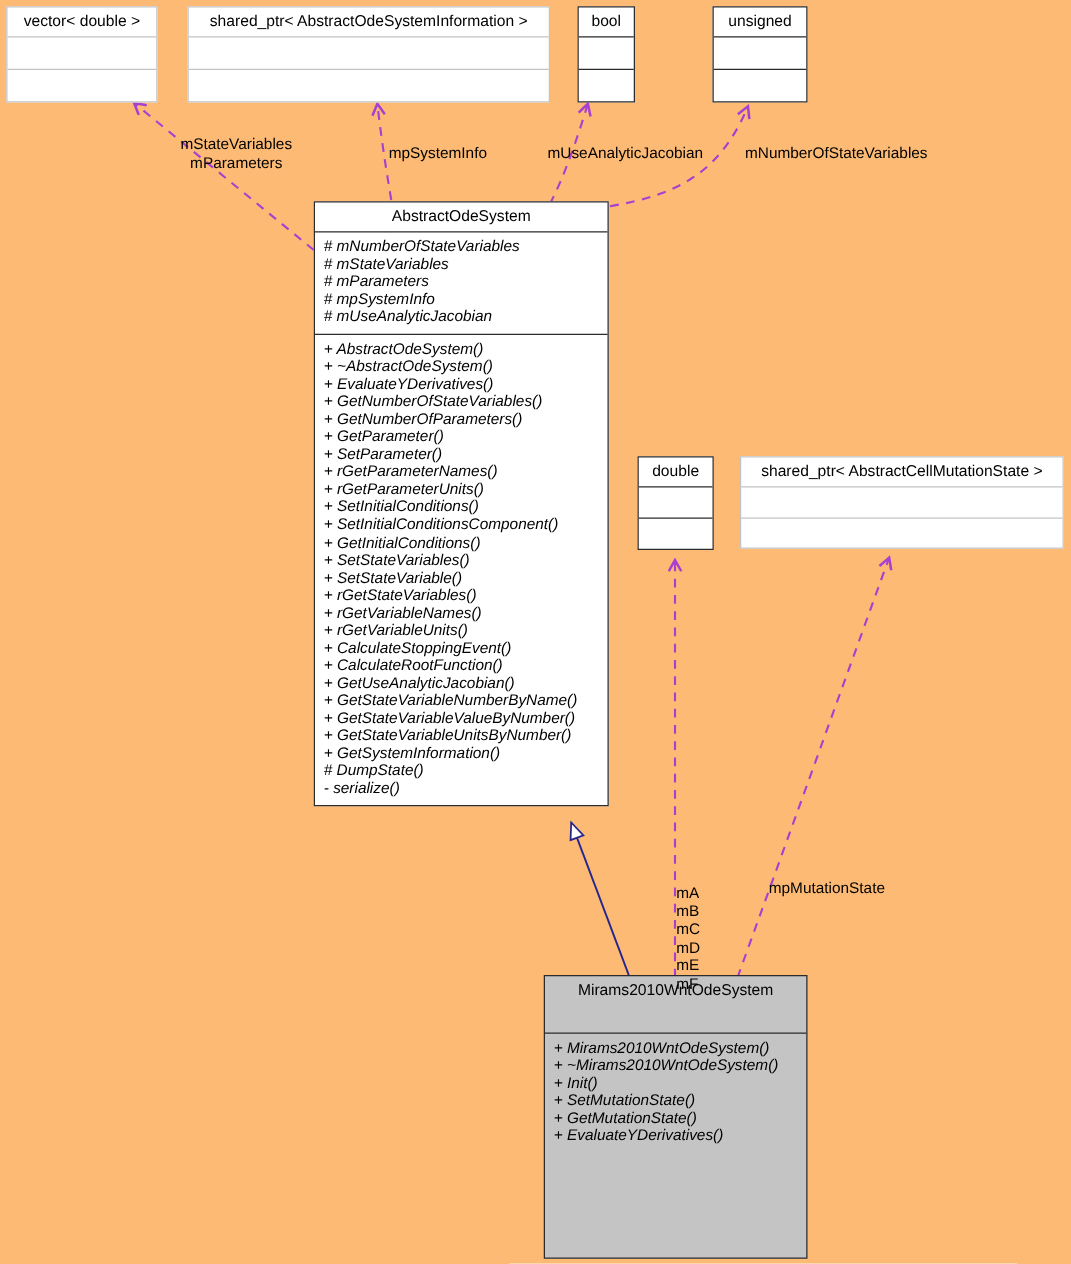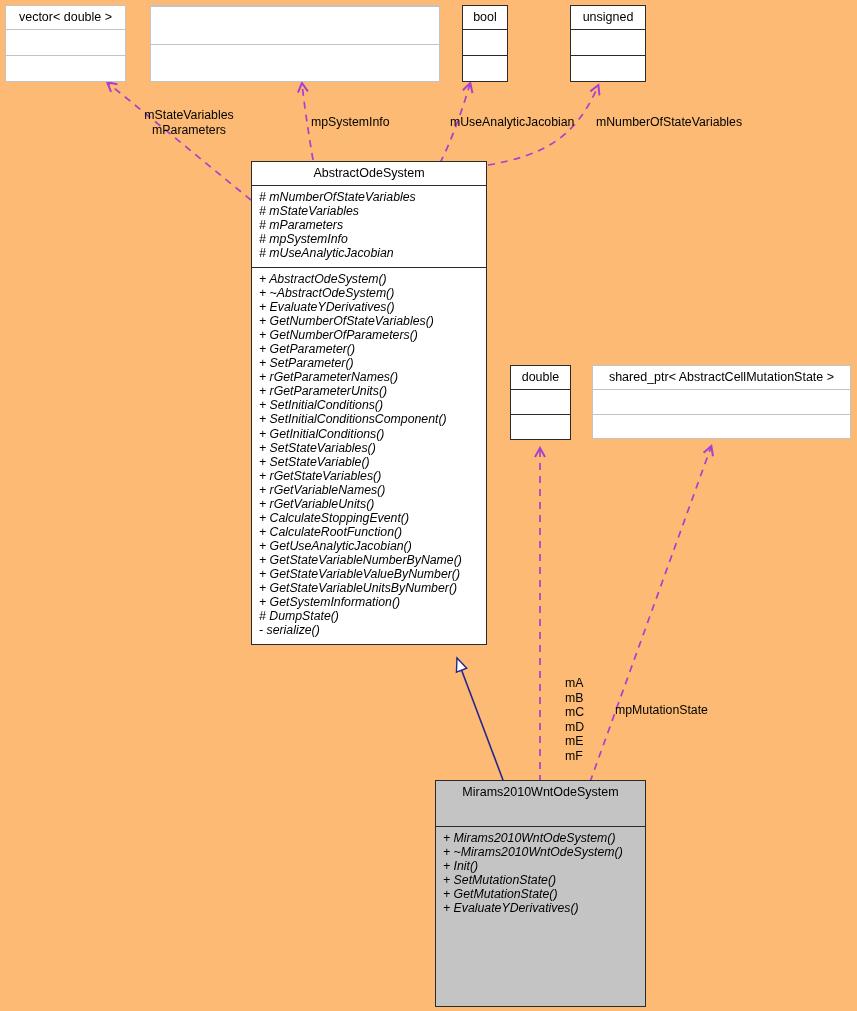--- a/index.html
+++ b/index.html
@@ -120,20 +120,21 @@
     <path d="M503,780 L457,658" fill="none" stroke="#26268f" stroke-width="1.6" marker-end="url(#hollowTriangle)"></path>
   </svg>
 
   <div class="uml-box light" style="left:5px; top:5px; width:121px; height:77px;">
     <div class="uml-title">vector&lt; double &gt;</div>
     <div class="uml-section sep-light"></div>
     <div class="uml-section sep-light"></div>
   </div>
 
   <div class="uml-box light" style="left:150px; top:5px; width:290px; height:77px;">
+    <div class="uml-title">shared_ptr&lt; AbstractOdeSystemInformation &gt;</div>
     <div class="uml-section sep-light"></div>
     <div class="uml-section sep-light"></div>
   </div>
 
   <div class="uml-box dark" style="left:462px; top:5px; width:46px; height:77px;">
     <div class="uml-title">bool</div>
     <div class="uml-section sep-dark"></div>
     <div class="uml-section sep-dark"></div>
   </div>
 
@@ -206,27 +207,27 @@
       </div>
   </div>
 
   <div class="edge-label center" style="left:141px; top:108px; width:96px;">
     <div>mStateVariables</div>
     <div>mParameters</div>
   </div>
 
   <div class="edge-label" style="left:311px; top:115px;">mpSystemInfo</div>
 
-  <div class="edge-label" style="left:450px; top:115px;">mUseAnalyticJacobian</div>
+  <div class="edge-label" style="left:438px; top:115px;">mUseAnalyticJacobian</div>
 
   <div class="edge-label" style="left:596px; top:115px;">mNumberOfStateVariables</div>
 
   <div class="edge-label" style="left:615px; top:703px;">mpMutationState</div>
 
-  <div class="stack-label" style="left:541px; top:676px;margin-left:24px;">
+  <div class="stack-label" style="left:541px; top:707px;">
       <div class="">mA</div>
       <div class="">mB</div>
       <div class="">mC</div>
       <div class="">mD</div>
       <div class="">mE</div>
       <div class="">mF</div>
     </div>
 
 </div>
 

